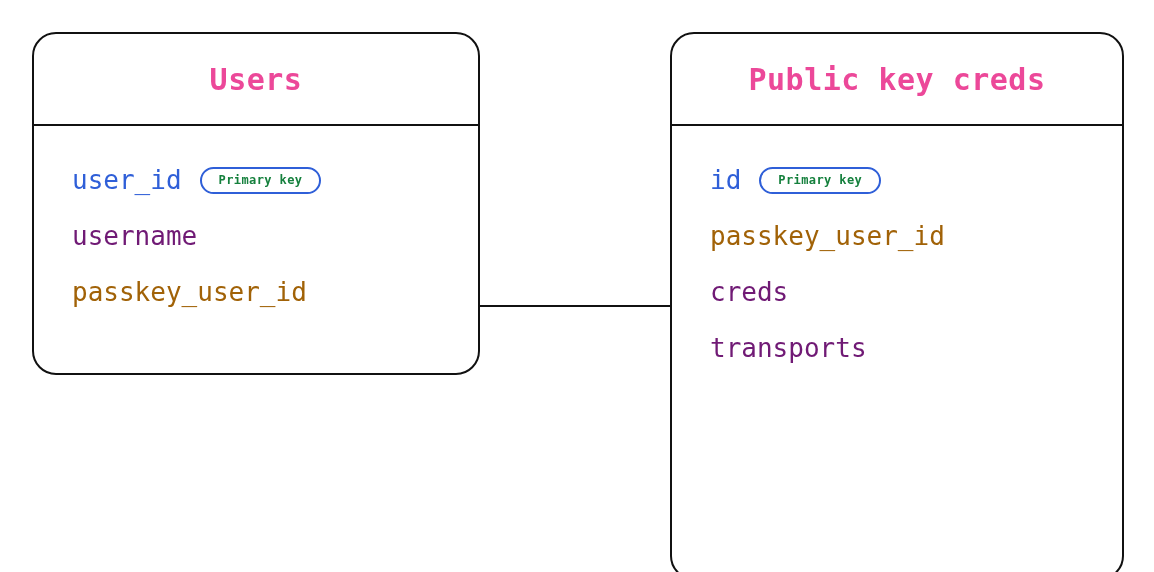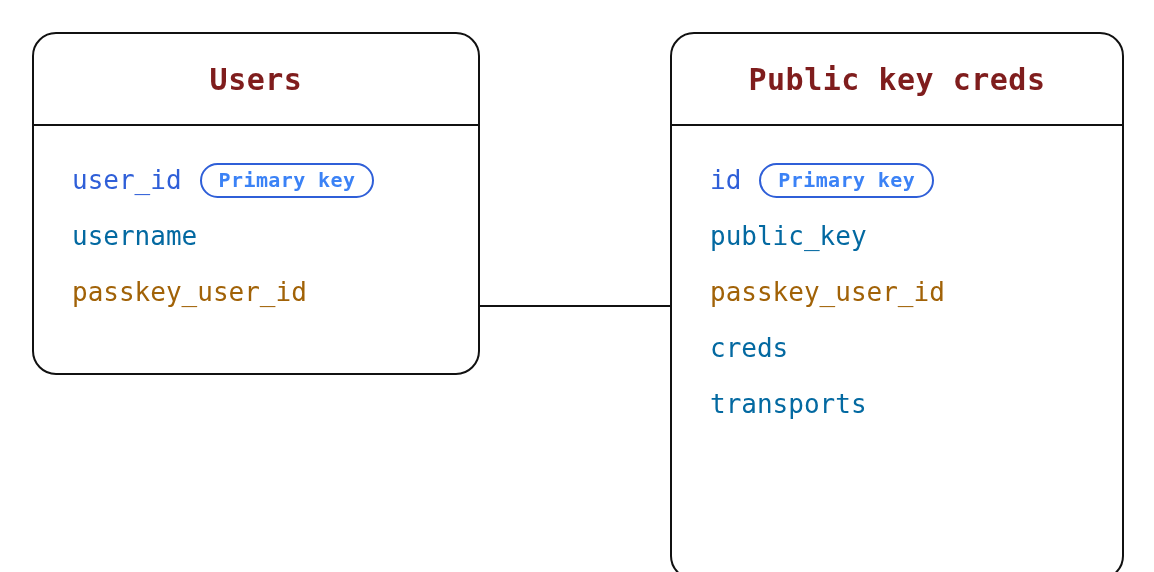--- a/index.html
+++ b/index.html
@@ -36,21 +36,21 @@
     box-sizing: border-box;
     border-bottom: 2px solid #111111;
     display: flex;
     align-items: center;
     justify-content: center;
   }
 
   .entity-title {
     font-size: 30px;
     font-weight: 700;
-    color: #7f1d1d;
+    color: #ec4899;
     letter-spacing: 0.5px;
     white-space: nowrap;
     text-align: right;
   }
 
   .entity-body {
     padding: 26px 8px 22px 0;
   }
 
   .field-row {
@@ -62,28 +62,28 @@
   }
 
   .field-name {
     font-size: 26px;
     line-height: 1;
     color: #111111;
     white-space: nowrap;
   }
   .field-name.pk    { color: #2f5fd8; }
   .field-name.fk    { color: #a16207; }
-  .field-name.plain { color: #0369a1; }
+  .field-name.plain { color: #701a75; }
 
   .pk-badge {
     margin-left: 18px;
     border: 2px solid #2f5fd8;
     border-radius: 999px;
-    color: #3b82f6;
-    font-size: 20px;
+    color: #15803d;
+    font-size: 12px;
     font-weight: 700;
     letter-spacing: 0.4px;
     padding: 5px 17px 6px 17px;
     white-space: nowrap;
     line-height: 1;
     background: #ffffff;
   }
 
   
   #entity-users {
@@ -143,23 +143,20 @@
     <div class="entity-header">
       <span class="entity-title">Public key creds</span>
     </div>
     <div class="entity-body">
 
       <div class="field-row">
         <span class="field-name pk">id</span>
         <span class="pk-badge">Primary key</span>
       </div>
 
-      <div class="field-row">
-        <span class="field-name plain">public_key</span>
-      </div>
 
       <div class="field-row">
         <span class="field-name fk">passkey_user_id</span>
       </div>
 
 
       <div class="field-row">
         <span class="field-name plain">creds</span>
       </div>
 

